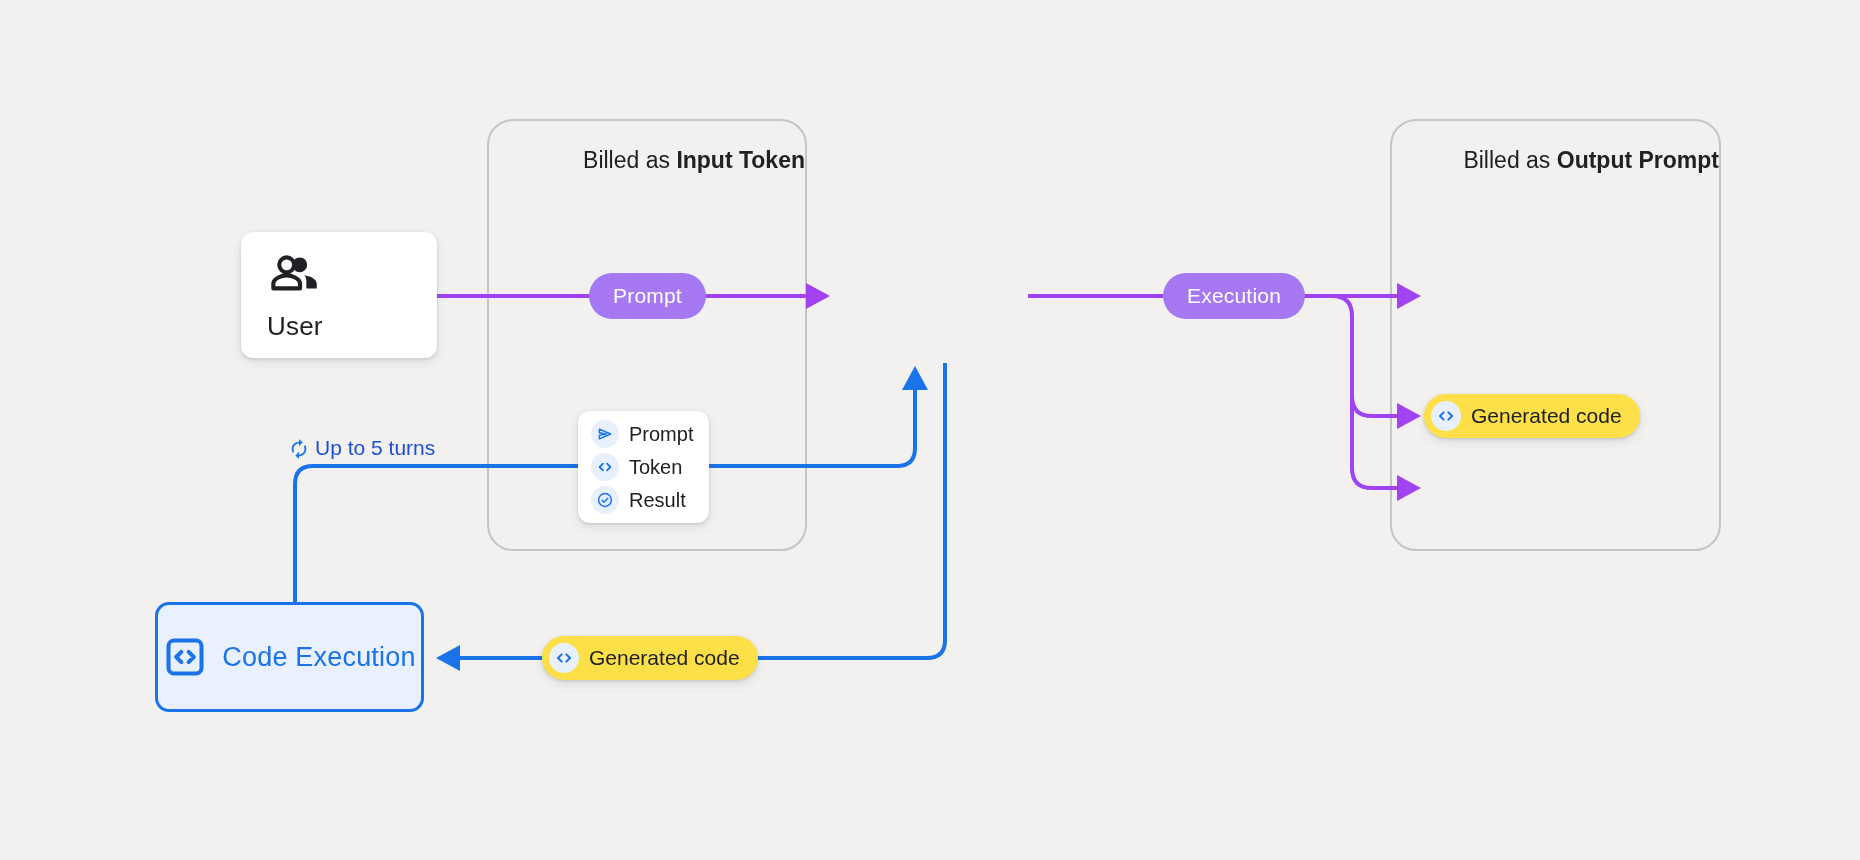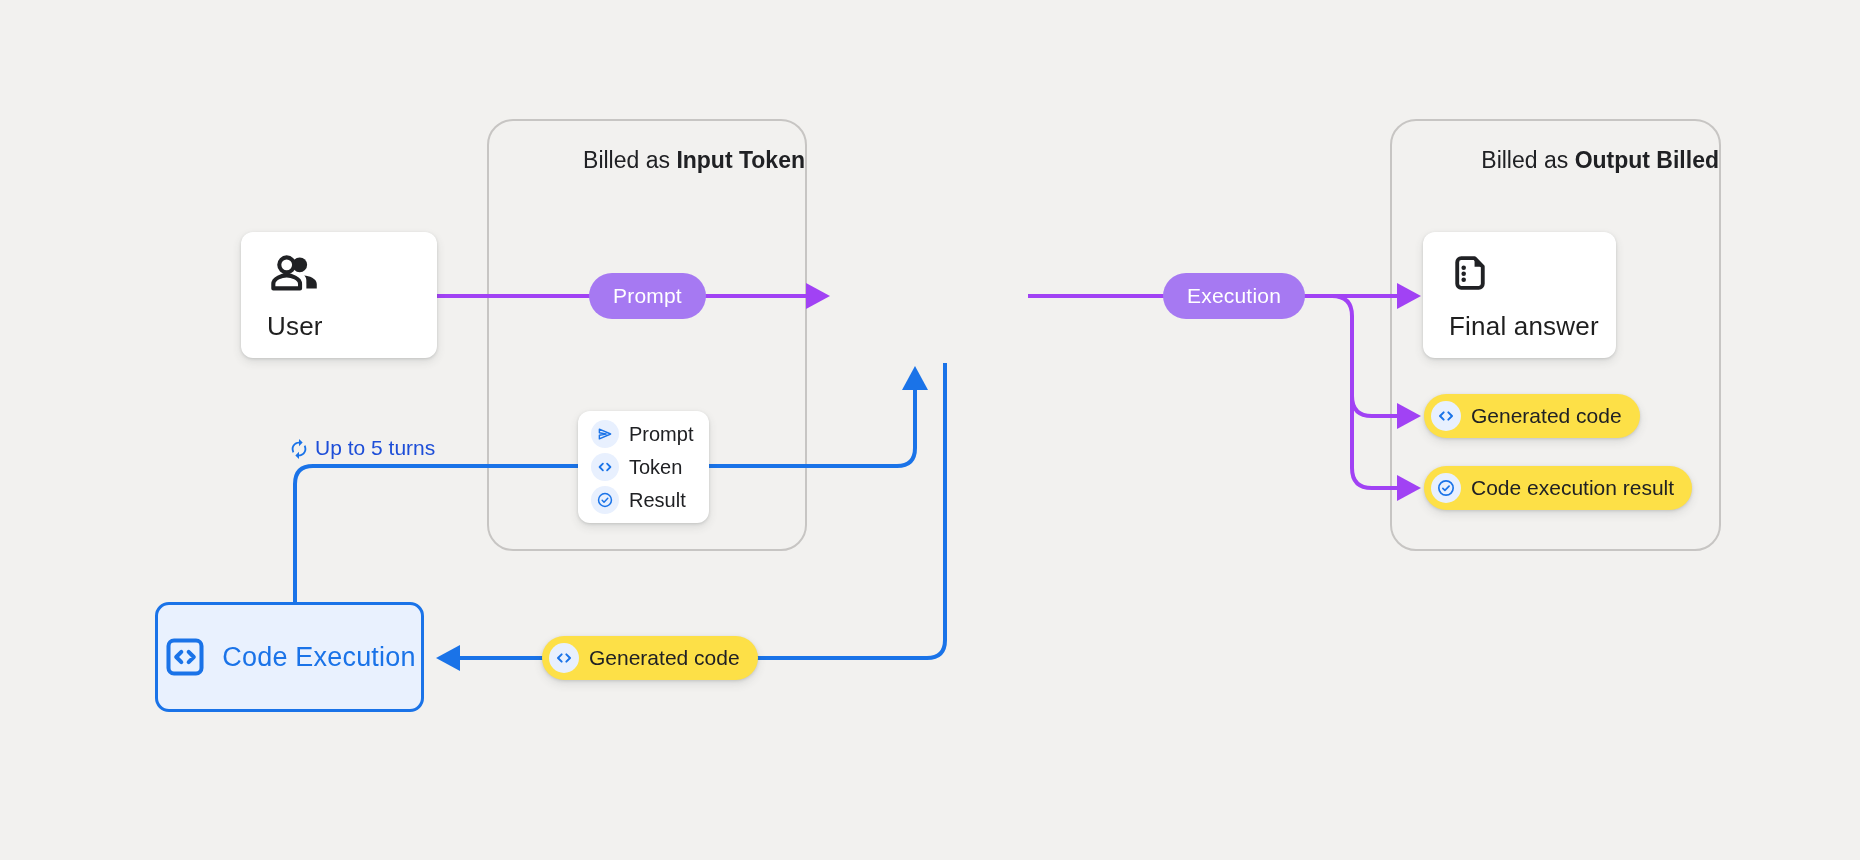--- a/index.html
+++ b/index.html
@@ -54,21 +54,21 @@
 </head>
 <body>
 
 <div id="stage">
 
   <div class="group-box" style="left:487px;top:119px;width:316px;height:428px;">
     <div class="group-title"><span>Billed as </span><b>Input Token</b></div>
   </div>
 
   <div class="group-box" style="left:1390px;top:119px;width:327px;height:428px;">
-    <div class="group-title"><span>Billed as </span><b>Output Billed</b></div>
+    <div class="group-title"><span>Billed as </span><b>Output Prompt</b></div>
   </div>
 
   <svg class="abs" style="left:0;top:0;" width="1860" height="860" viewBox="0 0 1860 860">
     <g stroke="#a142f4" stroke-width="4" fill="none">
       <path d="M437,296 H810"></path>
       <path d="M1028,296 H1400"></path>
       <path d="M1332,296 Q1352,296 1352,316 V468 Q1352,488 1372,488 H1398"></path>
       <path d="M1352,396 Q1352,416 1372,416 H1398"></path>
     </g>
     <g fill="#a142f4">
@@ -101,51 +101,30 @@
 
   <div class="edge-pill" style="left:589px;top:273px;min-width:107px;box-sizing:border-box;">
     <span>Prompt</span>
   </div>
 
 
   <div class="edge-pill" style="left:1163px;top:273px;min-width:128px;box-sizing:border-box;">
     <span>Execution</span>
   </div>
 
-  <div class="card" style="left:1423px;top:232px;width:193px;height:126px;">
-    <span class="card-icon" style="top:20px;">
-      <svg width="42" height="42" viewBox="0 0 24 24">
-        <path d="M14.6,3.5 H7 a2.3,2.3 0 0 0 -2.3,2.3 v12.4 a2.3,2.3 0 0 0 2.3,2.3 h10 a2.3,2.3 0 0 0 2.3,-2.3 V8.4 Z" fill="none" stroke="#202124" stroke-width="2.2" stroke-linejoin="round"></path>
-        <path d="M14.6,3.5 V8.4 h4.7 Z" fill="#202124"></path>
-        <circle cx="8.4" cy="9" r="1.3" fill="#202124"></circle>
-        <circle cx="8.4" cy="12.4" r="1.3" fill="#202124"></circle>
-        <circle cx="8.4" cy="15.8" r="1.3" fill="#202124"></circle>
-      </svg>
-    </span>
-    <span class="card-label">Final answer</span>
-  </div>
 
   <div class="chip" style="left:1424px;top:394px;">
     <span class="badge">
       <svg width="20" height="20" viewBox="0 0 24 24">
         <path d="M9.2,7.6 L4.8,12 L9.2,16.4 M14.8,7.6 L19.2,12 L14.8,16.4" fill="none" stroke="#1a73e8" stroke-width="2.4" stroke-linecap="round" stroke-linejoin="round"></path>
       </svg>
     </span>
     <span class="chip-label">Generated code</span>
   </div>
 
-  <div class="chip" style="left:1424px;top:466px;">
-    <span class="badge">
-      <svg width="20" height="20" viewBox="0 0 24 24">
-        <circle cx="12" cy="12" r="8.6" fill="none" stroke="#1a73e8" stroke-width="2"></circle>
-        <path d="M8.2,12.4 l2.5,2.5 5,-5.2" fill="none" stroke="#1a73e8" stroke-width="2" stroke-linecap="round" stroke-linejoin="round"></path>
-      </svg>
-    </span>
-    <span class="chip-label">Code execution result</span>
-  </div>
 
   <div class="list-card">
     <div class="list-row">
       <span class="badge">
         <svg width="18" height="18" viewBox="0 0 24 24">
           <path d="M4.5,5.5 L19.5,12 L4.5,18.5 V13.6 L13.5,12 L4.5,10.4 Z" fill="none" stroke="#1a73e8" stroke-width="1.9" stroke-linejoin="round"></path>
         </svg>
       </span>
       <span class="row-label">Prompt</span>
     </div>

